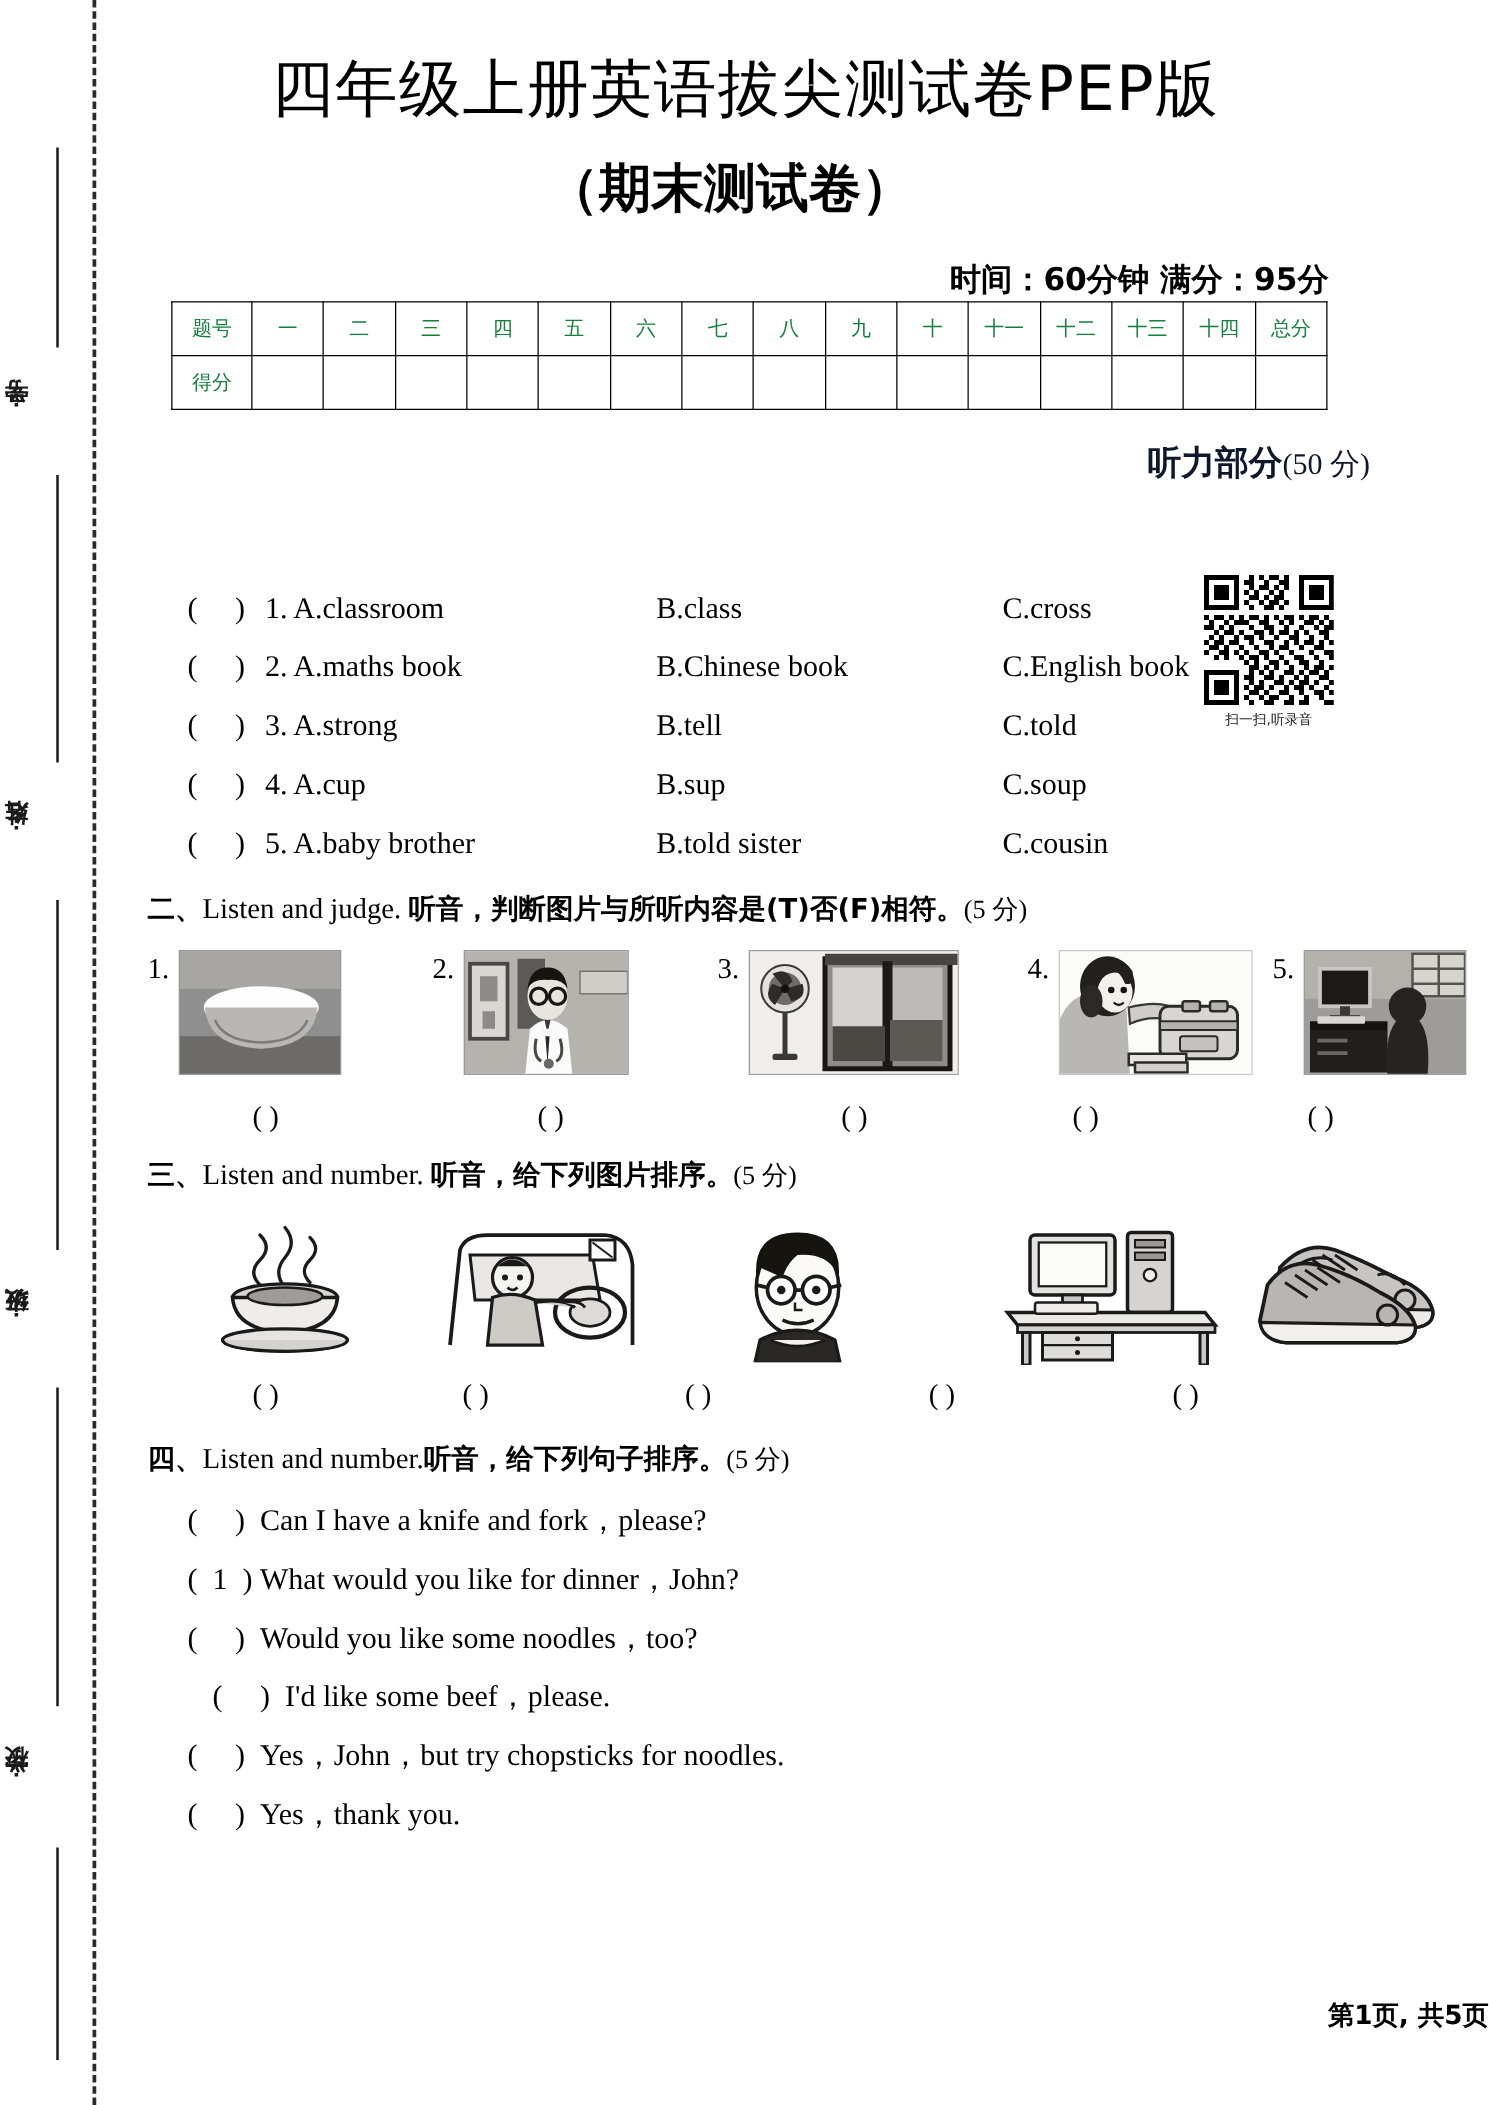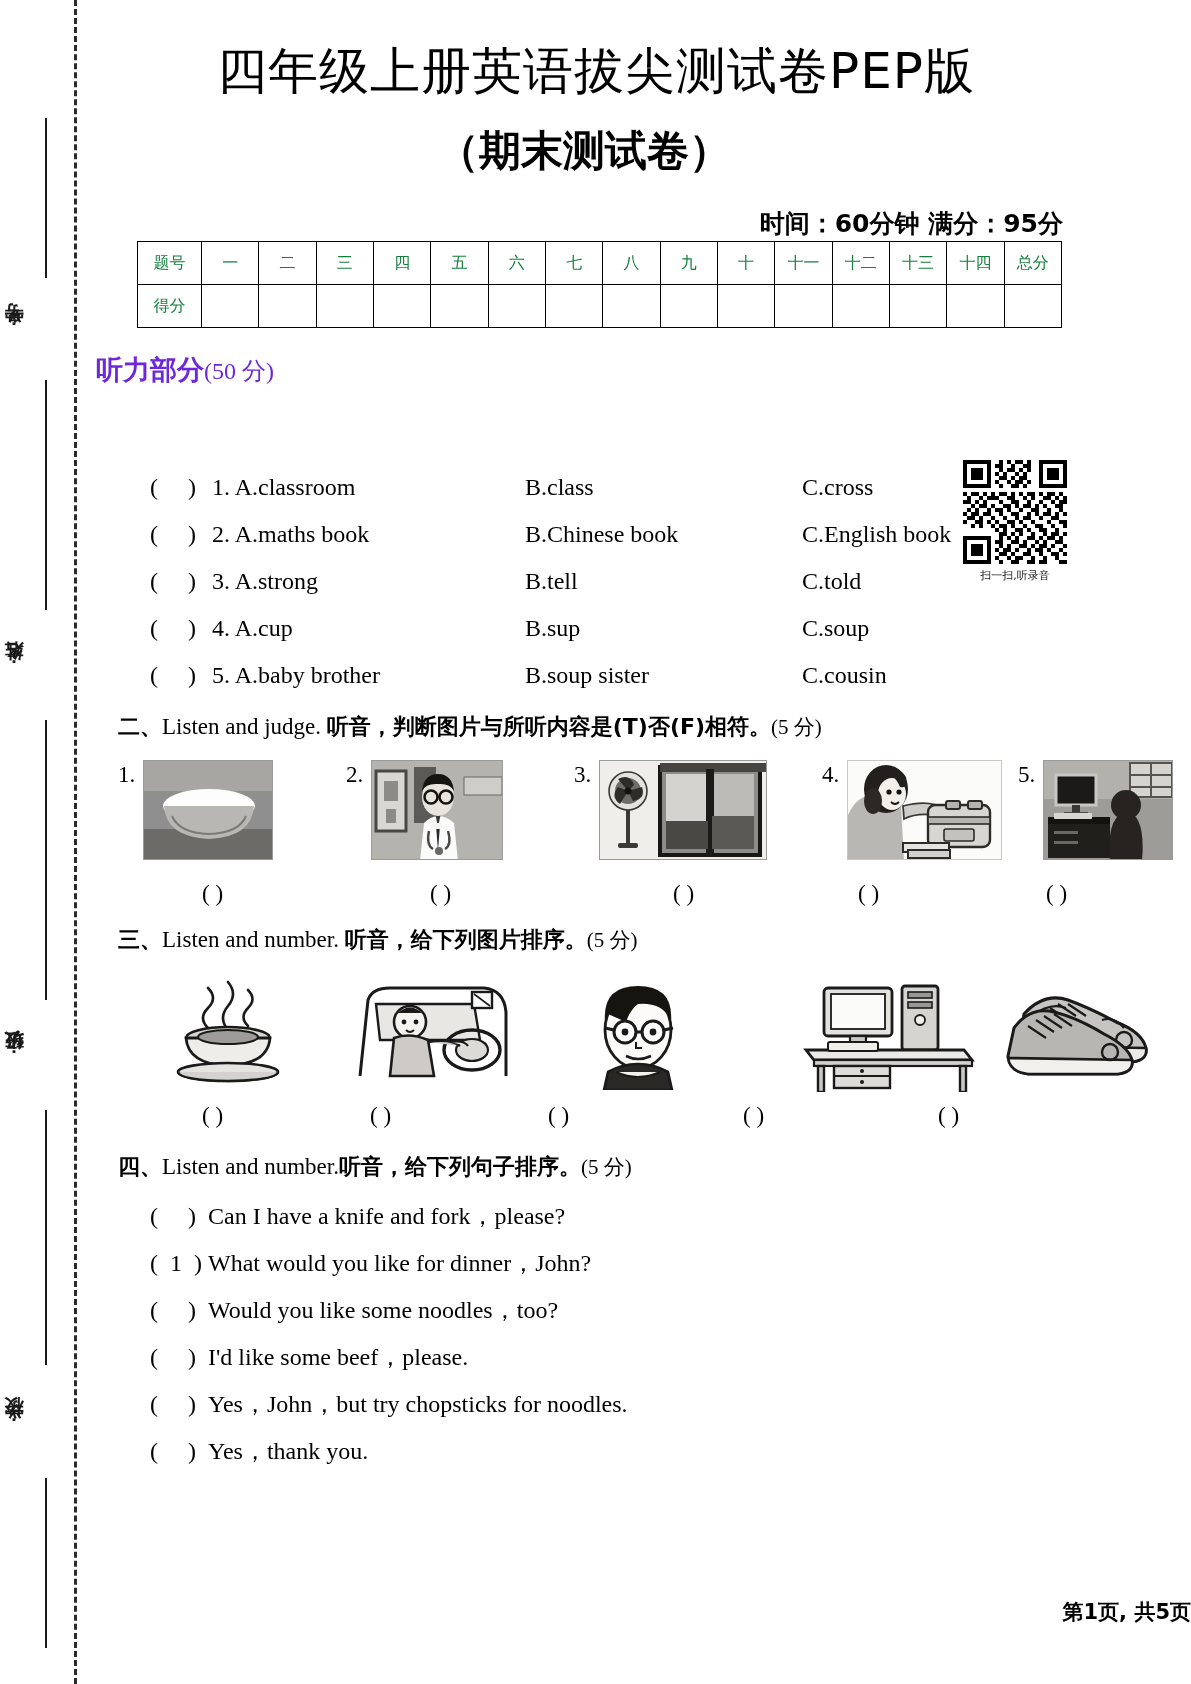--- a/index.html
+++ b/index.html
@@ -92,25 +92,25 @@
     font-size: 16px;
     font-weight: 500;
     color: #15803d;
   }
   .score-table td.head-cell { width: 64px; }
 
   
   .listen-part {
     position: absolute;
     left: 96px; top: 352px; width: 1000px;
-    text-align: left;
+    text-align: right;
     font-family: "DejaVu Sans", "Liberation Sans", sans-serif;
     font-size: 27px;
     font-weight: 700;
-    color: #6d28d9;
+    color: #0f172a;
   }
   .listen-part .pts {
     font-family: "Liberation Serif", serif;
     font-weight: 400;
     font-size: 24px;
   }
 
   
   .q-head {
     position: absolute;
@@ -481,21 +481,21 @@
   <div class="choice-row" style="top:521px;">
     <span class="brk">(&nbsp;&nbsp;&nbsp;&nbsp;&nbsp;)</span><span class="opt-a"><span>2.</span> <span>A.maths book</span></span><span class="opt-b">B.Chinese book</span><span class="opt-c">C.English book</span>
   </div>
   <div class="choice-row" style="top:568px;">
     <span class="brk">(&nbsp;&nbsp;&nbsp;&nbsp;&nbsp;)</span><span class="opt-a"><span>3.</span> <span>A.strong</span></span><span class="opt-b">B.tell</span><span class="opt-c">C.told</span>
   </div>
   <div class="choice-row" style="top:615px;">
     <span class="brk">(&nbsp;&nbsp;&nbsp;&nbsp;&nbsp;)</span><span class="opt-a"><span>4.</span> <span>A.cup</span></span><span class="opt-b">B.sup</span><span class="opt-c">C.soup</span>
   </div>
   <div class="choice-row" style="top:662px;">
-    <span class="brk">(&nbsp;&nbsp;&nbsp;&nbsp;&nbsp;)</span><span class="opt-a"><span>5.</span> <span>A.baby brother</span></span><span class="opt-b">B.soup sister</span><span class="opt-c">C.cousin</span>
+    <span class="brk">(&nbsp;&nbsp;&nbsp;&nbsp;&nbsp;)</span><span class="opt-a"><span>5.</span> <span>A.baby brother</span></span><span class="opt-b">B.told sister</span><span class="opt-c">C.cousin</span>
   </div>
 
   <div class="q-head" style="top:712px;">
     <span class="num">二、</span><span class="en">Listen and judge.</span> <span class="cn">听音，判断图片与所听内容是(T)否(F)相符。</span><span class="pts">(5 分)</span>
   </div>
 
   <div class="img-strip" style="top:760px;height:110px;">
 
     <div class="img-cell" style="left:0px;">
       <span class="img-idx">1.</span>
@@ -740,21 +740,21 @@
 
   <div class="sent-row" style="top:1200px;">
     <span class="brk">(&nbsp;&nbsp;&nbsp;&nbsp;&nbsp;)</span><span>Can I have a knife and fork，please?</span>
   </div>
   <div class="sent-row" style="top:1247px;">
     <span class="brk filled">(&nbsp;&nbsp;<span>1</span>&nbsp;&nbsp;)</span><span>What would you like for dinner，John?</span>
   </div>
   <div class="sent-row" style="top:1294px;">
     <span class="brk">(&nbsp;&nbsp;&nbsp;&nbsp;&nbsp;)</span><span>Would you like some noodles，too?</span>
   </div>
-  <div class="sent-row" style="top:1341px;">
+  <div class="sent-row" style="top:1341px;margin-left:20px;">
     <span class="brk">(&nbsp;&nbsp;&nbsp;&nbsp;&nbsp;)</span><span>I'd like some beef，please.</span>
   </div>
   <div class="sent-row" style="top:1388px;">
     <span class="brk">(&nbsp;&nbsp;&nbsp;&nbsp;&nbsp;)</span><span>Yes，John，but try chopsticks for noodles.</span>
   </div>
   <div class="sent-row" style="top:1435px;">
     <span class="brk">(&nbsp;&nbsp;&nbsp;&nbsp;&nbsp;)</span><span>Yes，thank you.</span>
   </div>
 
   <div class="footer">第1页, 共5页</div>

